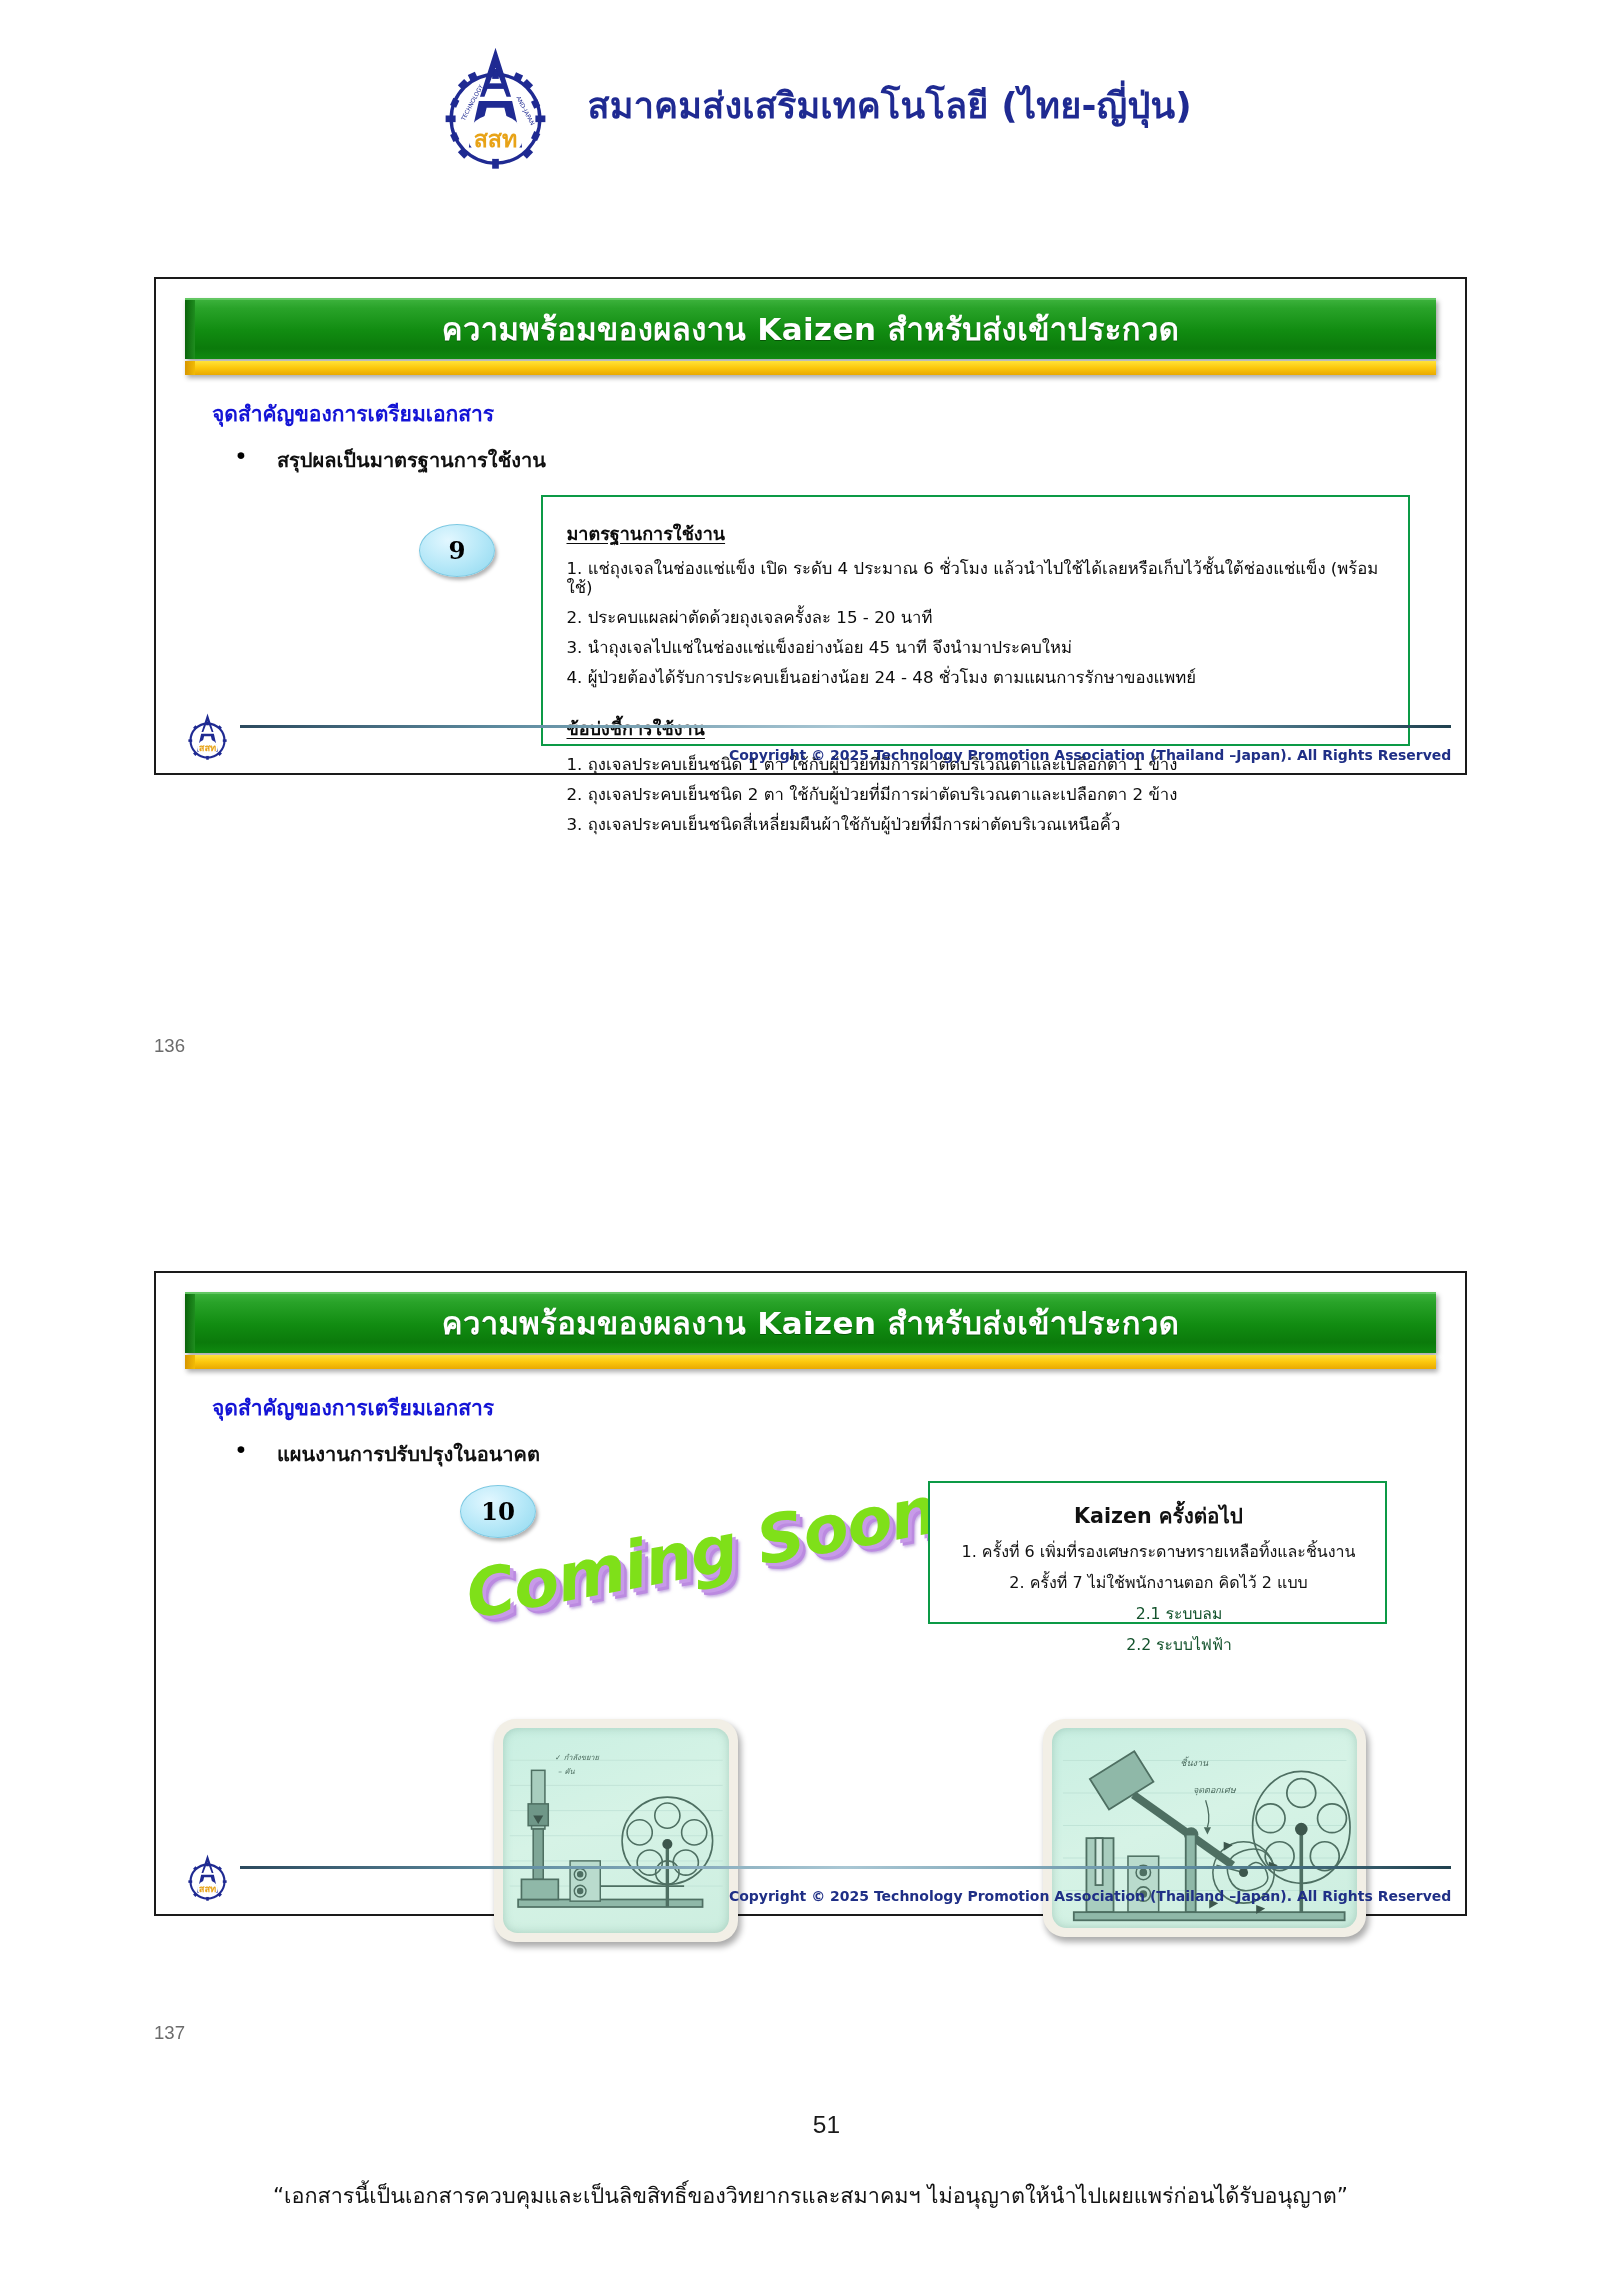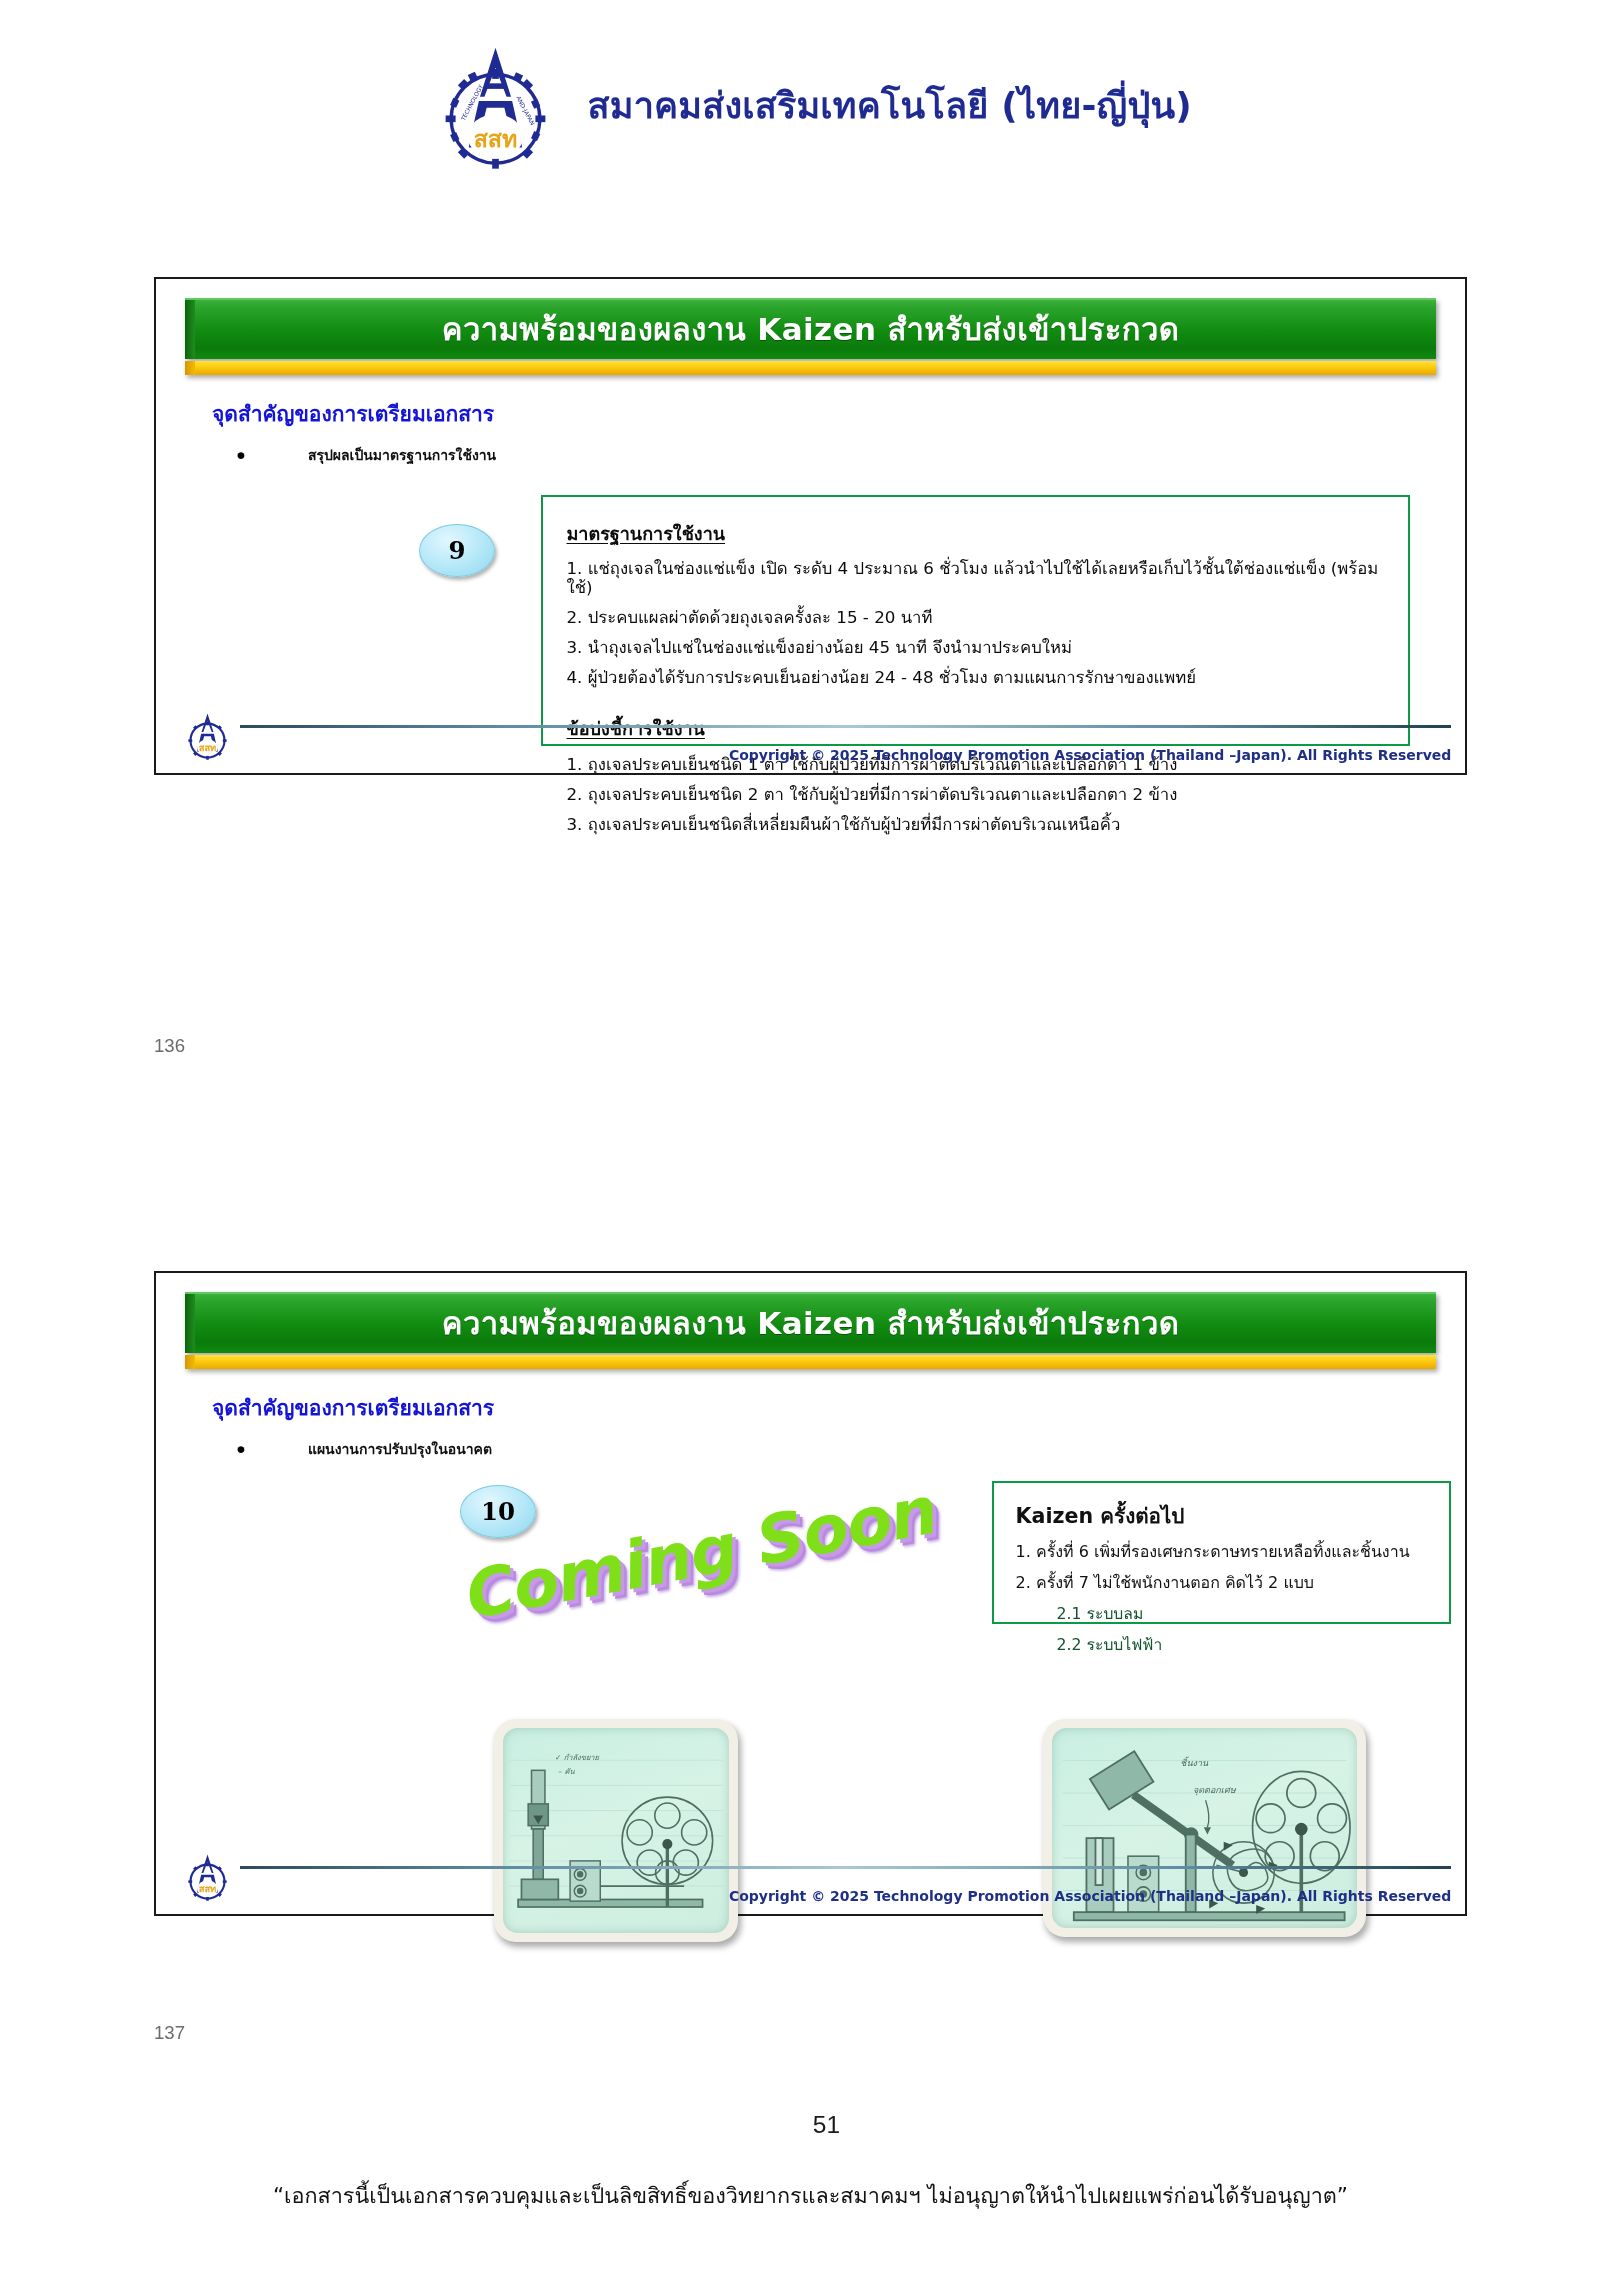--- a/index.html
+++ b/index.html
@@ -90,21 +90,21 @@
   }
   .bullet-row {
     display: flex; align-items: flex-start;
     margin: 13.7px 0 0 78px;
     gap: 29px;
   }
   .bullet-dot {
     color: #000; font-size: 23.5px; line-height: 1.05;
   }
   .bullet-text {
-    color: #101010; font-size: 14px; font-weight: bold; margin-left: 31px;
+    color: #101010; font-size: 20px; font-weight: bold;
   }
 
   
   .num-oval {
     width: 76px; height: 53px;
     border-radius: 50%;
     background: radial-gradient(ellipse at 38% 30%, #e2f7ff 0%, #b6e8f8 52%, #8ed8ef 100%);
     border: 1px solid #7ec9e2;
     box-shadow: 2px 2.9px 3.9px rgba(0,0,0,.30);
     display: flex; align-items: center; justify-content: center;
@@ -144,23 +144,24 @@
     font-style: italic;
     color: #7fe019;
     letter-spacing: -1px;
     text-shadow:
        2.9px 3.9px 0 #c79ae8,
        4.9px 6.9px 0 #bb8ae0,
        5.9px 8.8px 2.9px rgba(150,110,200,.55);
     white-space: nowrap;
   }
   #s2-box {
-    position: absolute; left: 836px; top: 208px;
+    position: absolute; left: 772px; top: 208px;
     width: 459px; height: 143px;
     padding: 15.7px 19.6px 0 21.6px;
+    text-align: center;
   }
   #s2-box .kz-title { font-size: 20.6px; font-weight: bold; color: #111; }
   #s2-box .kz-line { font-size: 16px; color: #111; margin-top: 6.9px; }
   #s2-box .kz-sub { font-size: 15.7px; color: #14532d; margin-top: 5.9px; margin-left: 41px; }
 
   
   .photo {
     position: absolute;
     background: #f2efe6;
     border-radius: 21.6px;

